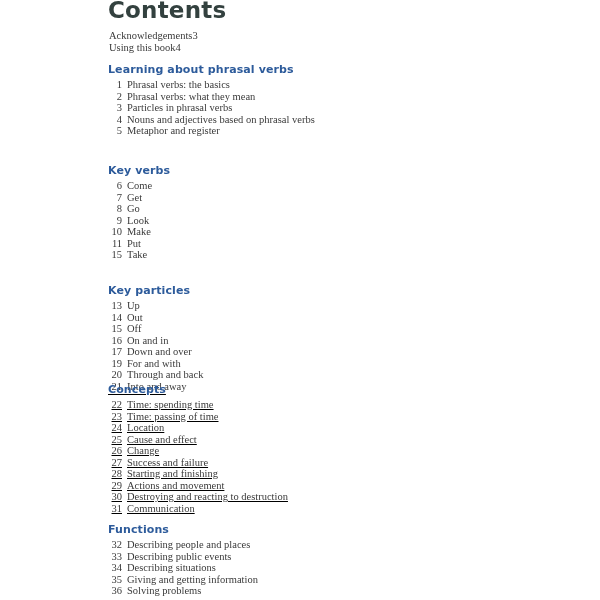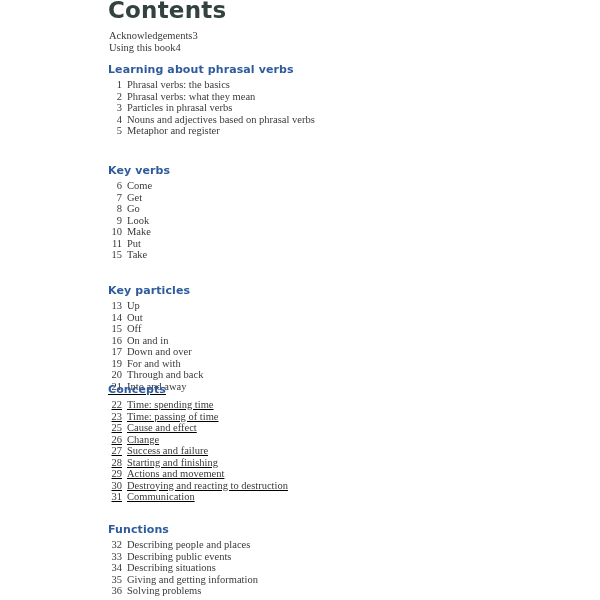--- a/index.html
+++ b/index.html
@@ -133,20 +133,24 @@
   <div class="items">
       <div class="item">
         <span class="num">22</span>
         <span class="lbl">Time: spending time</span>
       </div>
       <div class="item">
         <span class="num">23</span>
         <span class="lbl">Time: passing of time</span>
       </div>
       <div class="item">
+        <span class="num">24</span>
+        <span class="lbl">Location</span>
+      </div>
+      <div class="item">
         <span class="num">25</span>
         <span class="lbl">Cause and effect</span>
       </div>
       <div class="item">
         <span class="num">26</span>
         <span class="lbl">Change</span>
       </div>
       <div class="item">
         <span class="num">27</span>
         <span class="lbl">Success and failure</span>

